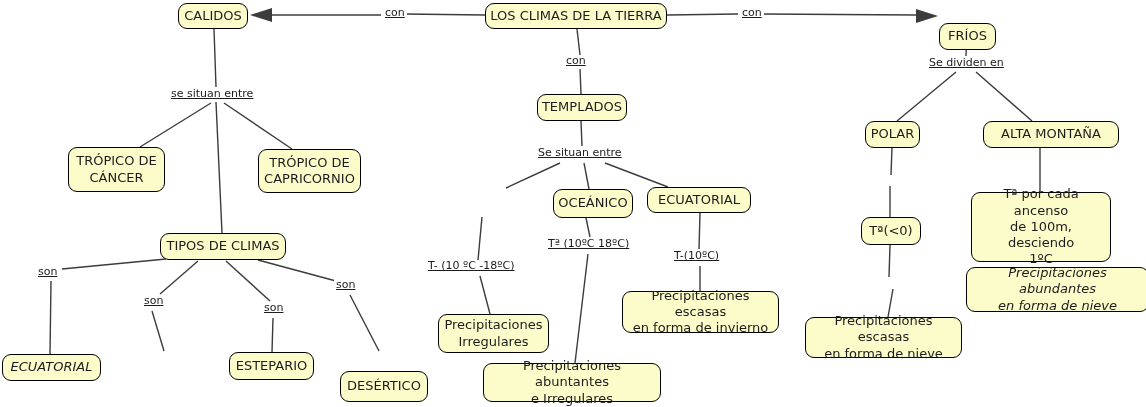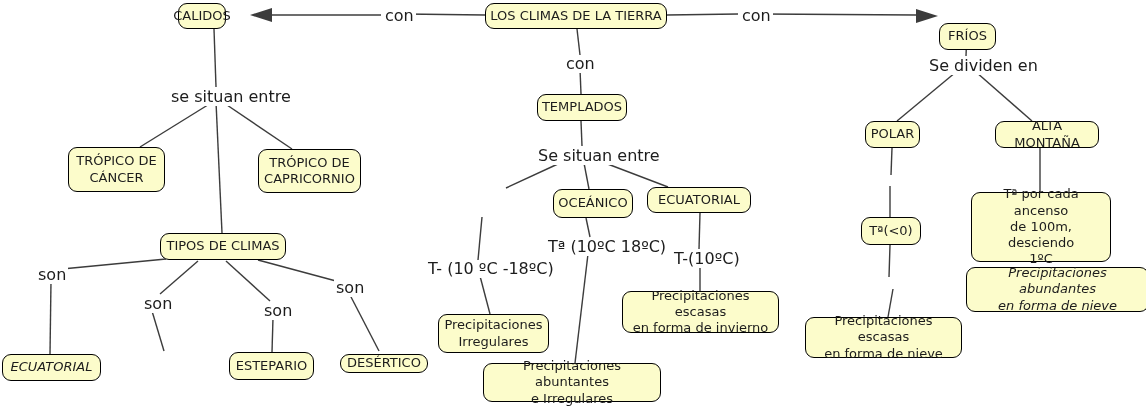--- a/index.html
+++ b/index.html
@@ -36,25 +36,26 @@
     justify-content: center;
     text-align: center;
     white-space: pre-line;
     z-index: 3;
     padding: 1px 3px;
   }
   .edge-label {
     position: absolute;
     background: var(--bg, #ffffff);
     color: var(--text, #1c1c1c);
-    font-size: 16px;
+    font-size: 11px;
     line-height: 1.1;
     padding: 0 2px;
     white-space: nowrap;
     z-index: 2;
+    text-decoration: underline;
   }
 </style>
 </head>
 <body>
 
 <div id="canvas">
   <svg id="edges" xmlns="http://www.w3.org/2000/svg">
       <line x1="272" y1="15" x2="381" y2="15" stroke="#3c3c3c" stroke-width="1.4"></line>
       <line x1="404" y1="14" x2="485" y2="15" stroke="#3c3c3c" stroke-width="1.4"></line>
       <line x1="667" y1="15" x2="738" y2="14" stroke="#3c3c3c" stroke-width="1.4"></line>
@@ -100,42 +101,42 @@
     <div class="edge-label" style="left: 169px; top: 88px;">se situan entre</div>
     <div class="edge-label" style="left: 536px; top: 147px;">Se situan entre</div>
     <div class="edge-label" style="left: 927px; top: 57px;">Se dividen en</div>
     <div class="edge-label" style="left: 36px; top: 266px;">son</div>
     <div class="edge-label" style="left: 142px; top: 295px;">son</div>
     <div class="edge-label" style="left: 262px; top: 302px;">son</div>
     <div class="edge-label" style="left: 334px; top: 279px;">son</div>
     <div class="edge-label" style="left: 426px; top: 260px;">T- (10 ºC -18ºC)</div>
     <div class="edge-label" style="left: 546px; top: 238px;">Tª (10ºC 18ºC)</div>
     <div class="edge-label" style="left: 672px; top: 250px;">T-(10ºC)</div>
-    <div class="node" style="left: 178px; top: 3px; width: 48px; height: 26px;">CALIDOS</div>
+    <div class="node" style="left: 178px; top: 3px; width: 70px; height: 26px;">CALIDOS</div>
     <div class="node" style="left: 485px; top: 3px; width: 182px; height: 26px;">LOS CLIMAS DE LA TIERRA</div>
     <div class="node" style="left: 939px; top: 3px; width: 57px; height: 27px; margin-top: 20px;">FRÍOS</div>
     <div class="node" style="left: 537px; top: 94px; width: 90px; height: 27px;">TEMPLADOS</div>
     <div class="node" style="left: 68px; top: 147px; width: 97px; height: 45px;">TRÓPICO DE
 CÁNCER</div>
     <div class="node" style="left: 258px; top: 149px; width: 103px; height: 44px;">TRÓPICO DE
 CAPRICORNIO</div>
     <div class="node" style="left: 160px; top: 233px; width: 126px; height: 27px;">TIPOS DE CLIMAS</div>
     <div class="node" style="left: 2px; top: 354px; width: 99px; height: 27px; font-style: italic;">ECUATORIAL</div>
     <div class="node" style="left: 229px; top: 352px; width: 85px; height: 28px;">ESTEPARIO</div>
-    <div class="node" style="left: 340px; top: 354px; width: 88px; height: 19px;">DESÉRTICO</div>
+    <div class="node" style="left: 340px; top: 371px; width: 88px; height: 31px;">DESÉRTICO</div>
     <div class="node" style="left: 553px; top: 189px; width: 80px; height: 29px;">OCEÁNICO</div>
     <div class="node" style="left: 647px; top: 187px; width: 104px; height: 26px;">ECUATORIAL</div>
     <div class="node" style="left: 438px; top: 314px; width: 111px; height: 39px;">Precipitaciones
 Irregulares</div>
     <div class="node" style="left: 483px; top: 363px; width: 178px; height: 39px;">Precipitaciones abuntantes
 e Irregulares</div>
     <div class="node" style="left: 622px; top: 291px; width: 157px; height: 42px;">Precipitaciones escasas
 en forma de invierno</div>
     <div class="node" style="left: 865px; top: 121px; width: 55px; height: 27px;">POLAR</div>
-    <div class="node" style="left: 983px; top: 121px; width: 104px; height: 27px; margin-left: 12px;">ALTA MONTAÑA</div>
+    <div class="node" style="left: 983px; top: 121px; width: 136px; height: 27px;">ALTA MONTAÑA</div>
     <div class="node" style="left: 861px; top: 217px; width: 60px; height: 28px;">Tª(&lt;0)</div>
     <div class="node" style="left: 971px; top: 192px; width: 140px; height: 70px;">Tª por cada ancenso
 de 100m,
 desciendo
 1ºC</div>
     <div class="node" style="left: 966px; top: 267px; width: 183px; height: 45px; font-style: italic;">Precipitaciones abundantes
 en forma de nieve</div>
     <div class="node" style="left: 805px; top: 317px; width: 157px; height: 41px;">Precipitaciones escasas
 en forma de nieve</div>
   </div>

